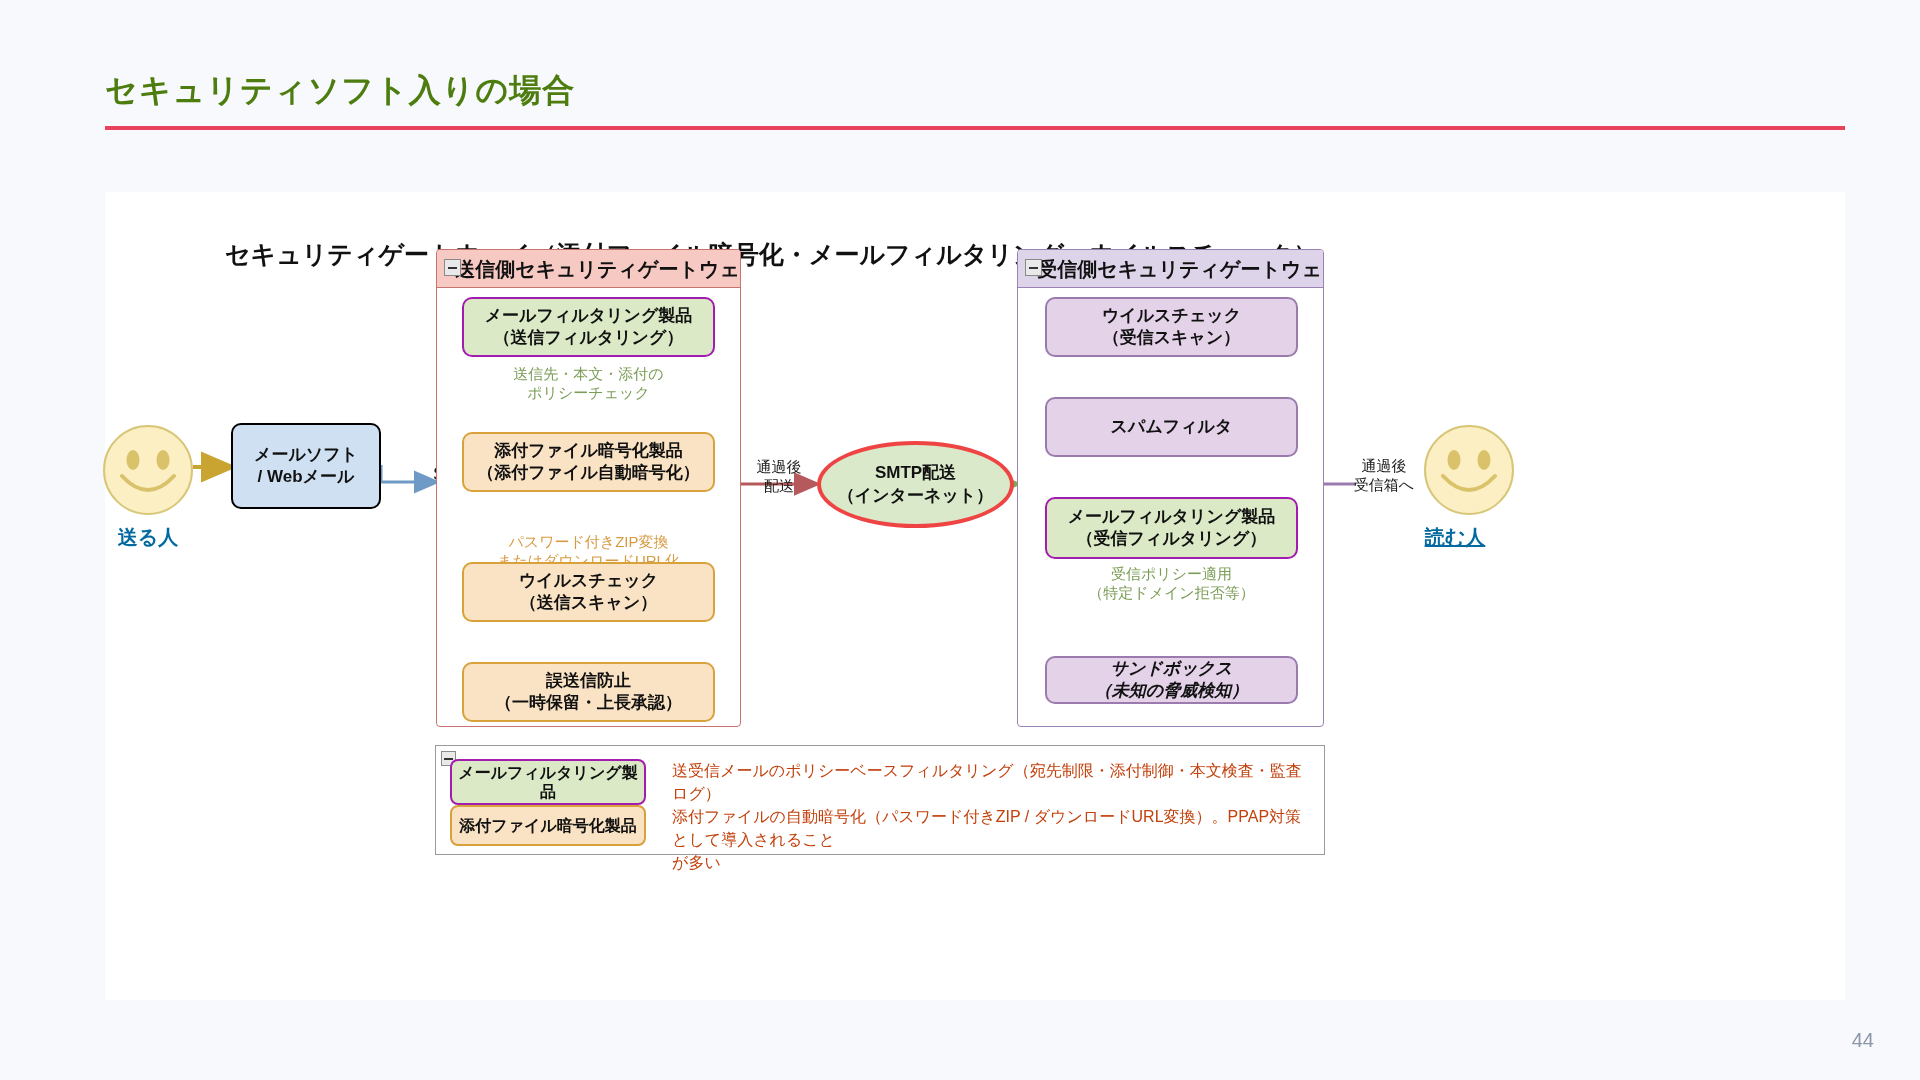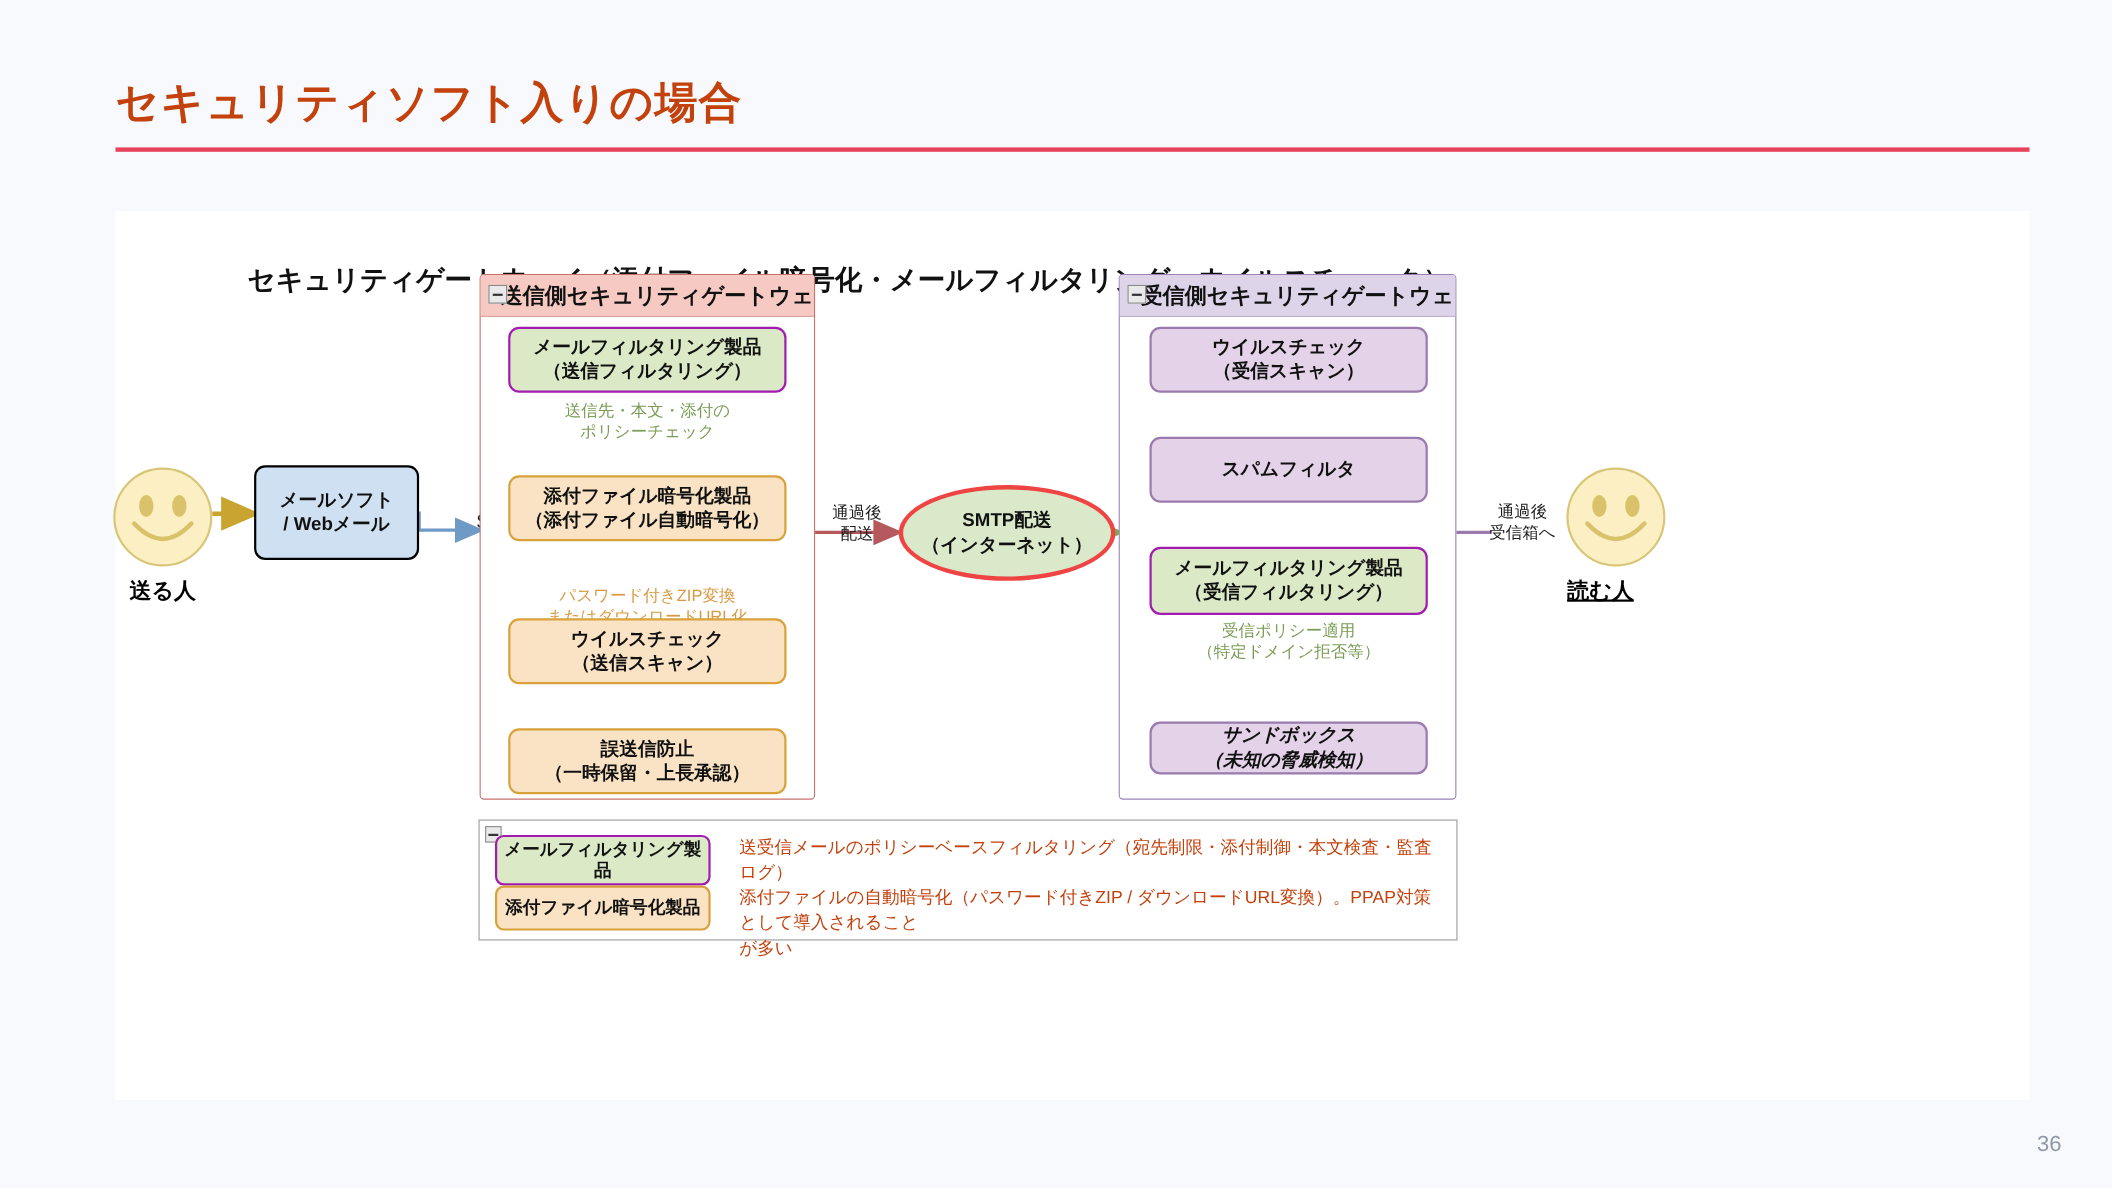--- a/index.html
+++ b/index.html
@@ -14,23 +14,23 @@
     width: 1920px; height: 1080px;
     background: #f7f9fc;
   }
   
   #title-block {
     position: absolute;
     left: 105px; top: 72px;
     width: 1740px;
   }
   #page-title {
-    font-size: 39px;
-    font-weight: bold;
-    color: #c2410c;
+    font-size: 32px;
+    font-weight: bold;
+    color: #4d7c0f;
     letter-spacing: 1px;
     line-height: 1.15;
     white-space: nowrap;
   }
   #title-rule {
     margin-top: 17px;
     height: 4px;
     width: 1740px;
     background: #e8415c;
   }
@@ -142,21 +142,21 @@
     white-space: pre-line;
   }
 
   
   .smiley { position: absolute; width: 92px; height: 92px; }
   .smiley svg { display: block; }
   .person-label {
     position: absolute;
     font-size: 20px;
     font-weight: bold;
-    color: #000000;
+    color: #0369a1;
     text-align: center;
     white-space: nowrap;
   }
 
   
   #legend {
     position: absolute;
     left: 330px; top: 553px;
     width: 890px; height: 110px;
     background: #ffffff;
@@ -352,14 +352,14 @@
 
       <div class="legend-row" style="left:14px; top:59px;">
         <div class="legend-chip node-orange">添付ファイル暗号化製品</div>
         <div class="legend-desc">添付ファイルの自動暗号化（パスワード付きZIP / ダウンロードURL変換）。PPAP対策として導入されること
 が多い</div>
       </div>
     </div>
 
   </div>
 
-  <div id="page-number">36</div>
+  <div id="page-number">44</div>
 </div>
 
 </body></html>

